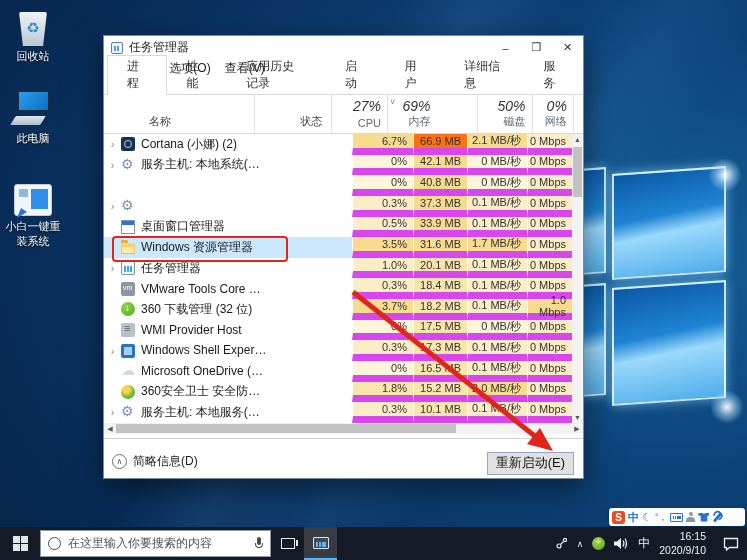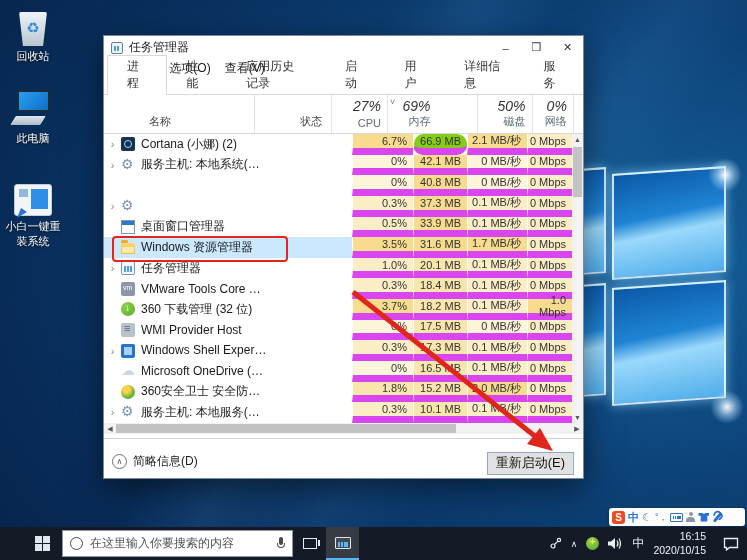--- a/index.html
+++ b/index.html
@@ -75,21 +75,21 @@
   .prow { display:flex; height:20.64px; align-items:stretch; }
   .prow.selected .c-name, .prow.selected .c-status { background:#cbe8ff; }
   .c-name { width:164px; display:flex; align-items:center; overflow:hidden; white-space:nowrap; }
   .c-status { width:84px; }
   .chev { width:17px; text-align:center; color:#8a8a8a; font-size:11px; flex:none; }
   .pname { font-size:12px; overflow:hidden; text-overflow:ellipsis; }
   .c-met { border-left:1px solid #fff; border-bottom:7px solid #d946ef; font-size:11px; color:#333;
     display:flex; align-items:center; justify-content:flex-end; padding-right:6px; }
   .m-cpu { width:61px; } .m-mem { width:54px; } .m-disk { width:60px; } .m-net { width:45px;text-align:right; }
   .h0 { background:#fdf5d9; } .h1 { background:#fbeec6; } .h2 { background:#f9e6ac; }
-  .h3 { background:#f7db8e; } .h4 { background:#84cc16;border-radius:10px; }
+  .h3 { background:#f7db8e; } .h4 { background:#f97316; }
 
   
   .picon { width:14px; height:14px; margin-right:6px; position:relative; flex:none; display:inline-block; }
   .picon.none { visibility:hidden; }
   .picon.cortana { background:#16324f; border-radius:2px; }
   .picon.cortana::after { content:""; position:absolute; inset:3px; border:1.5px solid #9fd4ff; border-radius:50%; }
   .picon.gear::after { content:"⚙"; position:absolute; left:0; top:-2px; font-size:14px; color:#7b93b5; }
   .picon.dwm { background:#fff; border:1px solid #7e96b2; }
   .picon.dwm::before { content:""; position:absolute; left:0; right:0; top:0; height:4px; background:#2e77c8; }
   .picon.explorer { background:linear-gradient(#ffd777,#f0b93f); border-radius:1px; margin-top:2px; height:11px; }
@@ -140,21 +140,21 @@
     background:linear-gradient(90deg,#2a6fd2 0 1px,transparent 1px 2px,#2a6fd2 2px 3px,transparent 3px 4px,#2a6fd2 4px 5px); }
   .sg-person { width:9px; height:10px; position:relative; }
   .sg-person::before { content:""; position:absolute; left:2.5px; top:0; width:4px; height:4px; border-radius:50%; background:#8a97ab; }
   .sg-person::after { content:""; position:absolute; left:0; bottom:0; width:9px; height:5px; border-radius:4px 4px 0 0; background:#8a97ab; }
   .sg-shirt { width:11px; height:9px; background:#2a6fd2; clip-path:polygon(0 0,30% 0,50% 18%,70% 0,100% 0,100% 35%,80% 35%,80% 100%,20% 100%,20% 35%,0 35%); }
   .sg-wrench { width:10px; height:10px; position:relative; }
   .sg-wrench::after { content:""; position:absolute; left:4px; top:0; width:3px; height:11px; background:#2a6fd2; transform:rotate(40deg); border-radius:2px; }
   .sg-wrench::before { content:""; position:absolute; left:1px; top:-1px; width:6px; height:5px; border:2px solid #2a6fd2; border-bottom-color:transparent; border-radius:50%; transform:rotate(40deg); }
 
   
-  .taskbar { position:absolute; left:0; bottom:0; width:747px; height:33px; background:#151b26; display:flex; align-items:center; z-index:5;padding-left:22px; }
+  .taskbar { position:absolute; left:0; bottom:0; width:747px; height:33px; background:#151b26; display:flex; align-items:center; z-index:5; }
   .start { width:40px; height:33px; display:flex; align-items:center; justify-content:center; }
   .winflag { width:15px; height:15px; display:grid; grid-template-columns:7px 7px; grid-template-rows:7px 7px; gap:1px; }
   .winflag div { background:#dfe6ee; }
   .searchbox { width:231px; height:27px; background:#fff; border:1px solid #8d99a5; display:flex; align-items:center; padding:0 7px; gap:7px; }
   .cortana-ring { width:13px; height:13px; border:1.5px solid #4a4a4a; border-radius:50%; flex:none; }
   .search-text { flex:1; font-size:12px; color:#4c5258; white-space:nowrap; overflow:hidden; }
   .mic { width:8px; height:14px; position:relative; flex:none; }
   .mic::before { content:""; position:absolute; left:2px; top:0; width:4px; height:8px; background:#4a4a4a; border-radius:2px; }
   .mic::after { content:""; position:absolute; left:0; top:6px; width:6px; height:4px; border:1px solid #4a4a4a; border-top:none; border-radius:0 0 4px 4px; }
   .tbtn { width:33px; height:33px; display:flex; align-items:center; justify-content:center; position:relative; }
@@ -503,20 +503,20 @@
       </svg>
       <span class="chev">∧</span>
       <span class="g360"></span>
       <svg width="15" height="13" viewBox="0 0 15 13">
         <polygon points="0,4.5 3,4.5 7,1 7,12 3,8.5 0,8.5" fill="#e8edf2"></polygon>
         <path d="M9 3.5 Q11 6.5 9 9.5 M11 1.5 Q14 6.5 11 11.5" stroke="#e8edf2" stroke-width="1.2" fill="none"></path>
       </svg>
       <span class="zhong">中</span>
       <div class="clock">
         <div>16:15</div>
-        <div>2020/10/15</div>
+        <div>2020/9/10</div>
       </div>
       <svg width="16" height="14" viewBox="0 0 16 14" style="margin-left:8px">
         <path d="M1.5 1.5 h13 v9 h-8 l-3 2.5 v-2.5 h-2 z" fill="none" stroke="#e8edf2" stroke-width="1.3"></path>
       </svg>
     </div>
   </div>
 </div>
 
 </body></html>

